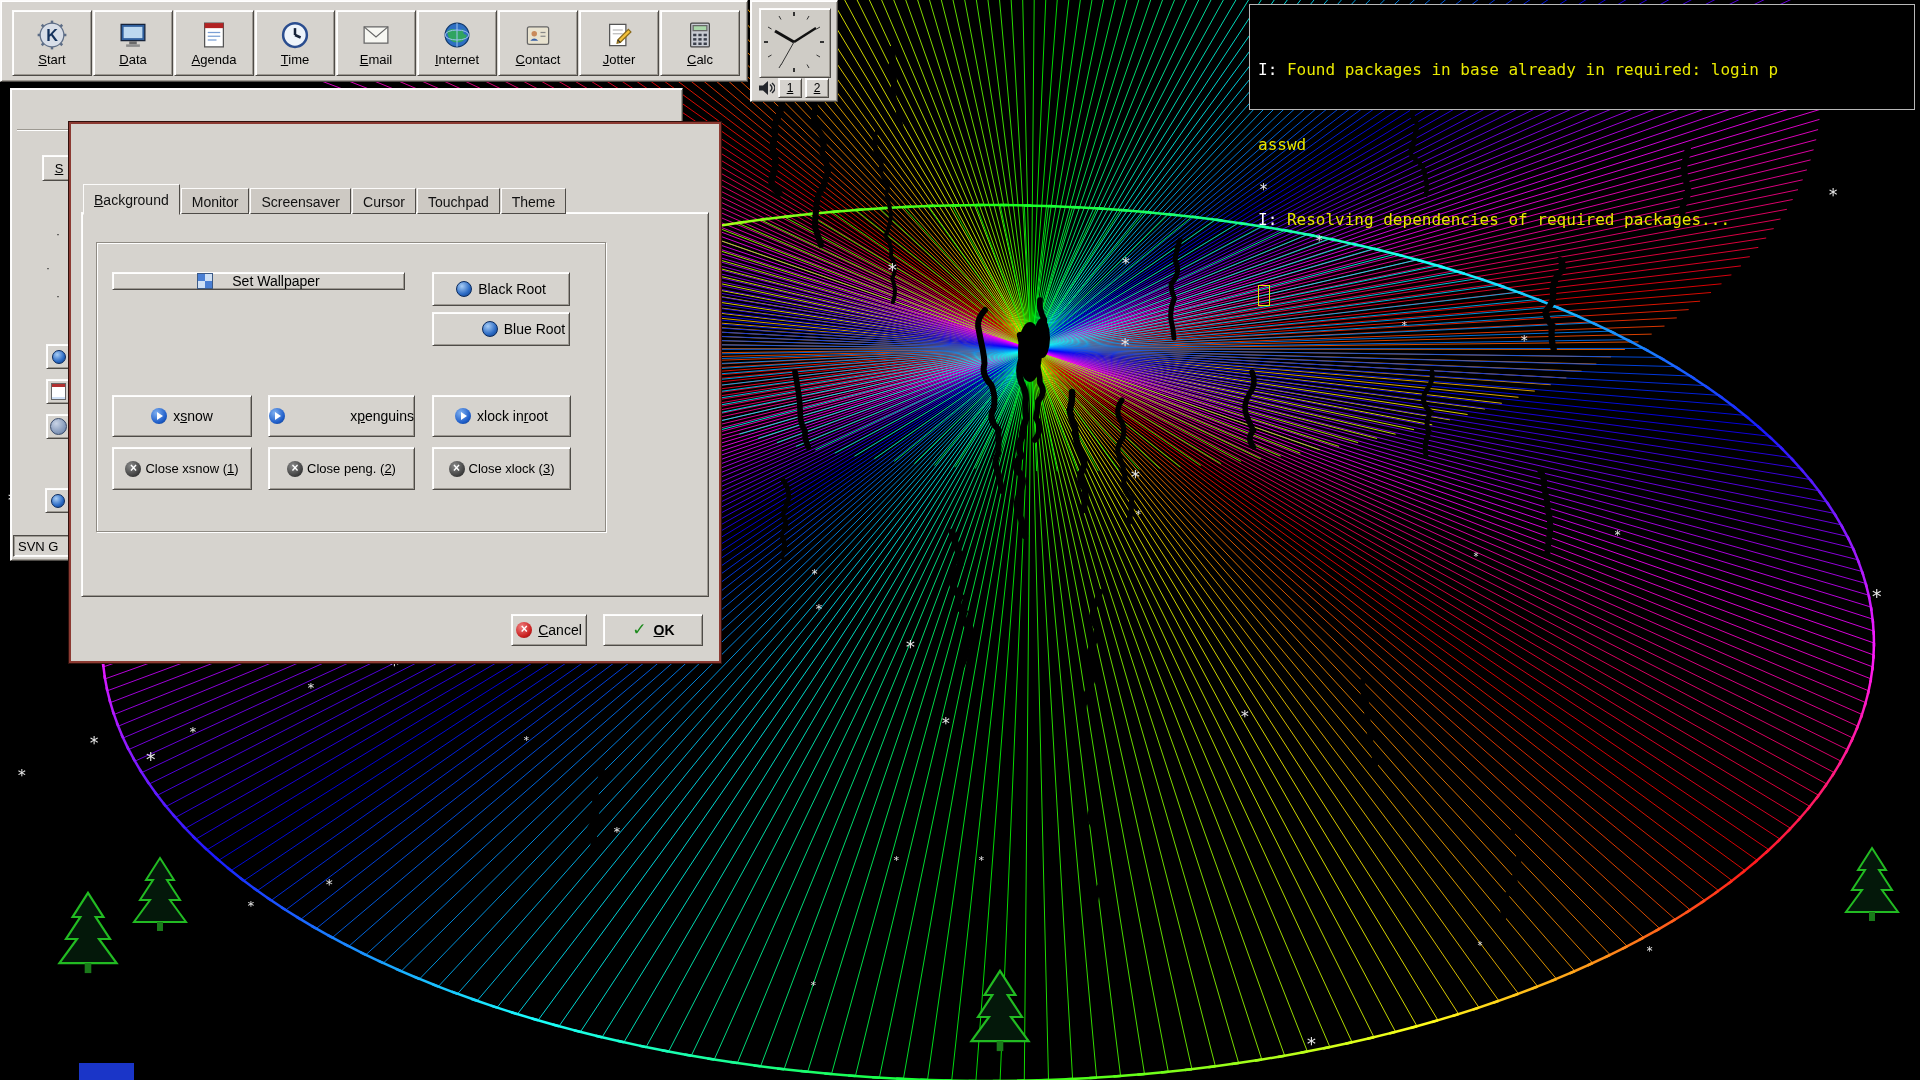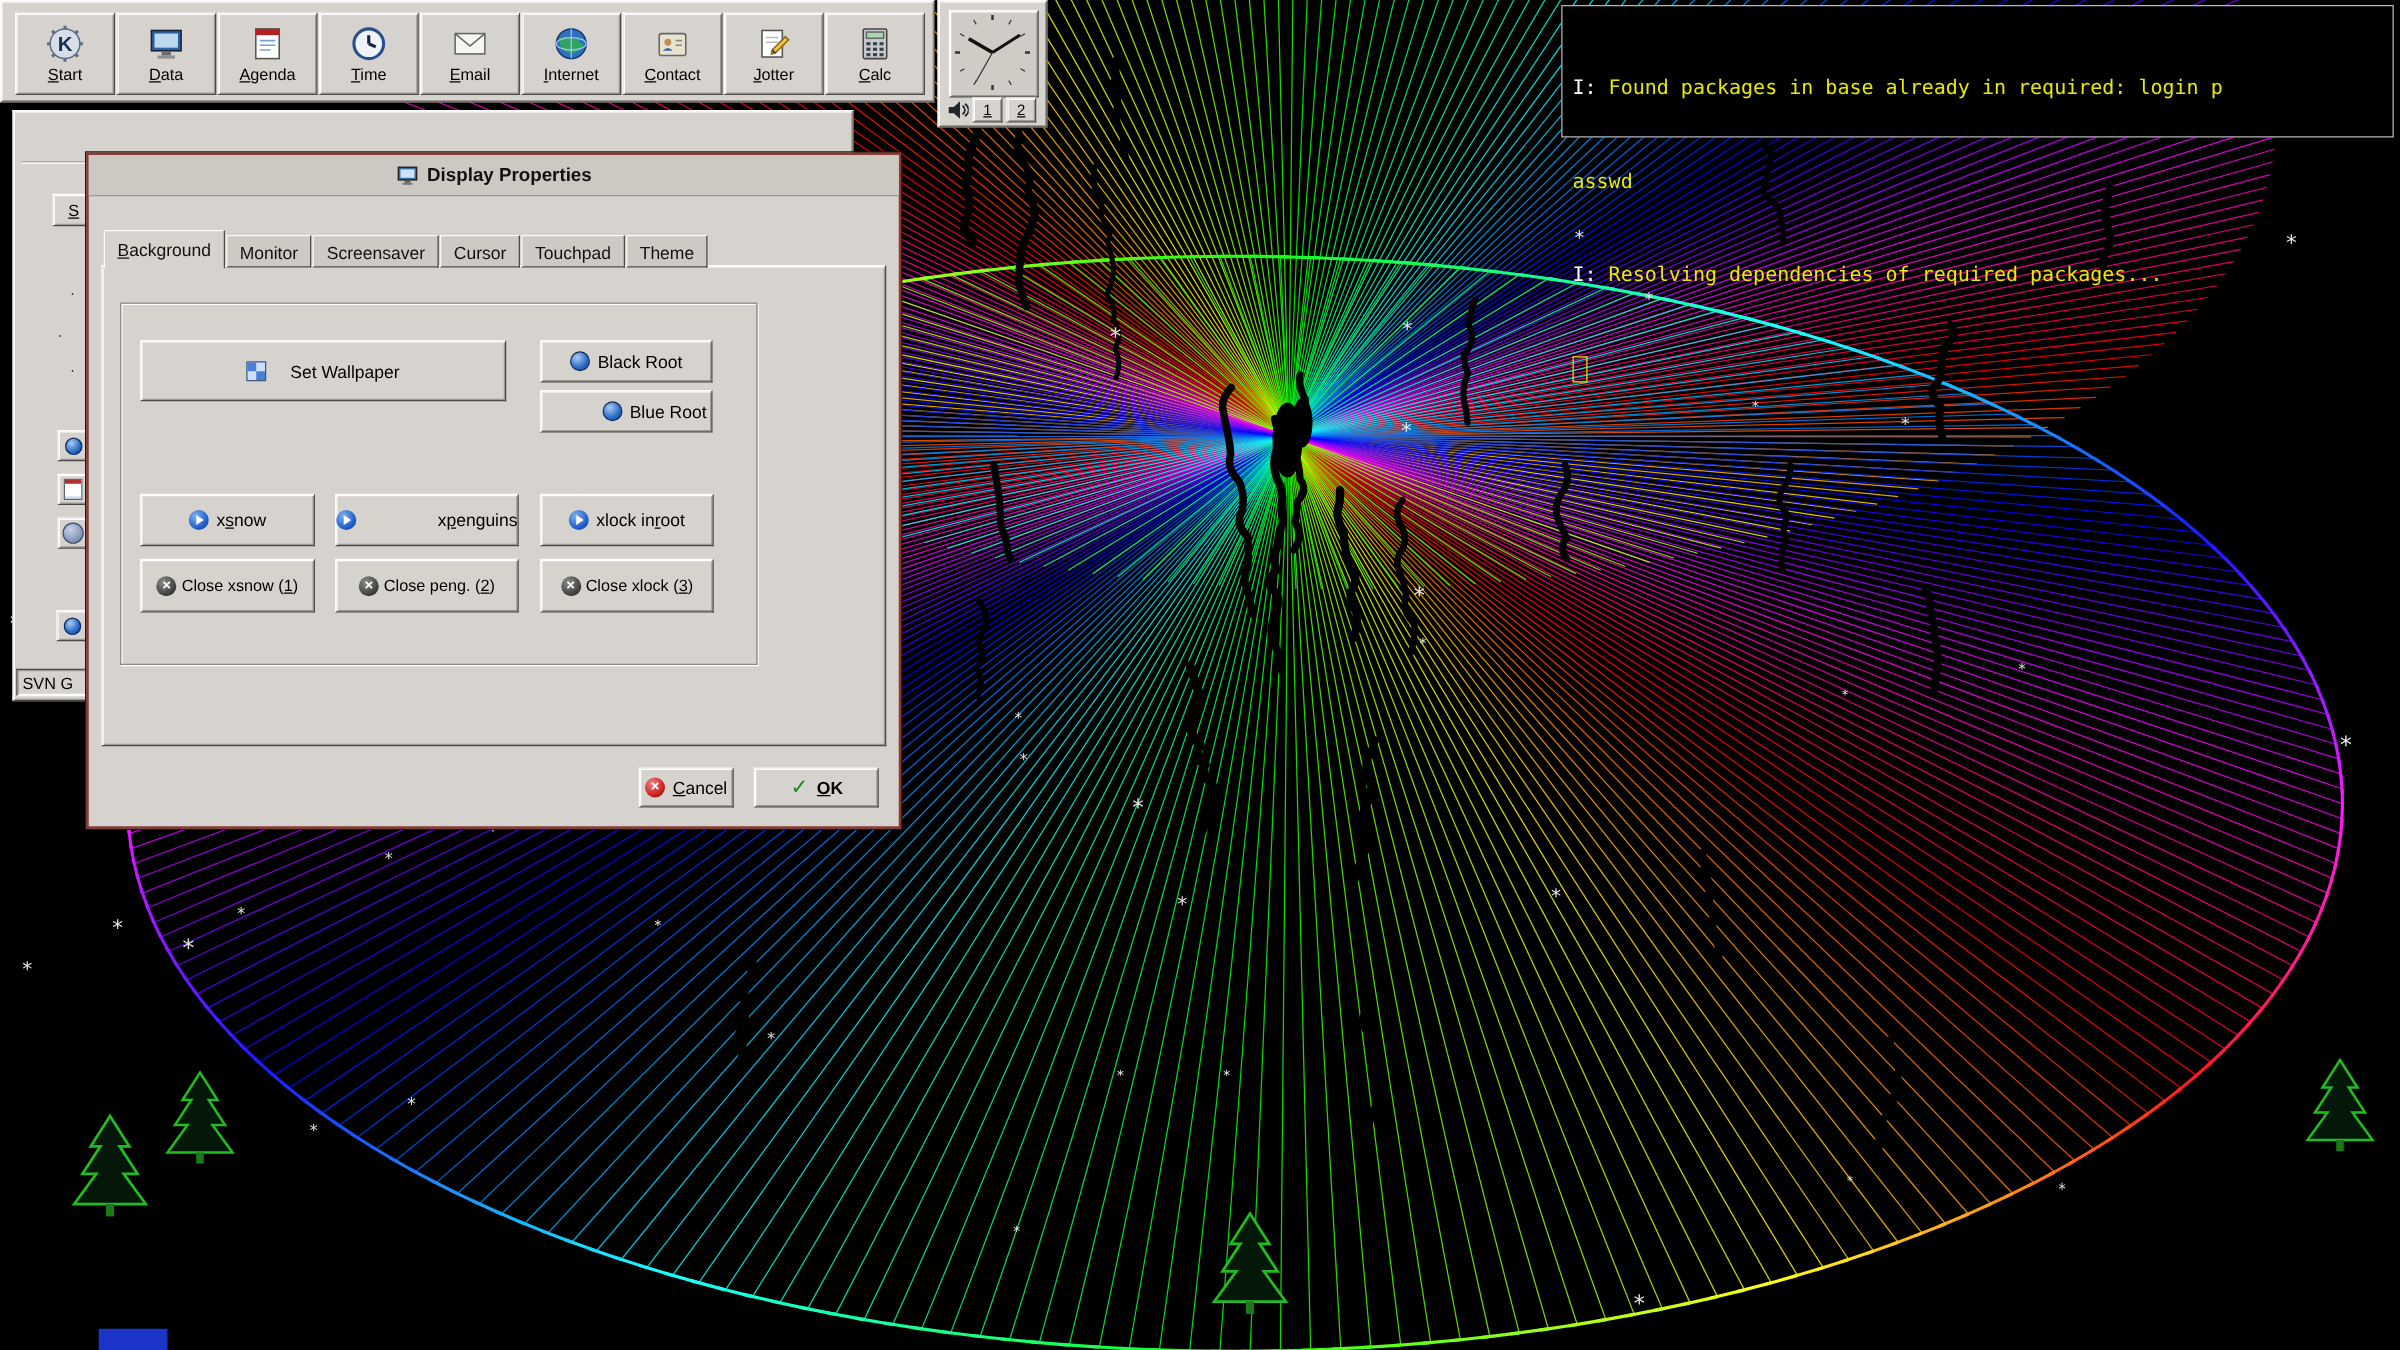--- a/index.html
+++ b/index.html
@@ -661,43 +661,34 @@
     </button>
     <button class="bgw-ibtn raised" style="left:34px;top:399px;">
       <span class="ic globe-ic" style="width:14px;height:14px;"></span>
     </button>
     <div id="bgw-status" class="sunken">
       <span>SVN G</span>
     </div>
   </div>
 
   <div id="dialog">
-    <div id="dlg-title">
-      <svg viewBox="0 0 16 16" width="18" height="18">
-        <rect x="1.5" y="2.5" width="13" height="9" fill="#3a6ea5" stroke="#222"></rect>
-        <rect x="3" y="4" width="10" height="6" fill="#cde2f7"></rect>
-        <rect x="6" y="12" width="4" height="1.5" fill="#555"></rect>
-        <rect x="4.5" y="13.5" width="7" height="1.5" fill="#777"></rect>
-      </svg>
-      <span>Display Properties</span>
-    </div>
 
     <div id="dlg-tabs">
       <div class="tab active"><span></span><span class="mn">B</span><span>ackground</span></div>
       <div class="tab"><span>Monitor</span><span class="mn"></span><span></span></div>
       <div class="tab"><span>Screensaver</span><span class="mn"></span><span></span></div>
       <div class="tab"><span>Cursor</span><span class="mn"></span><span></span></div>
       <div class="tab"><span>Touchpad</span><span class="mn"></span><span></span></div>
       <div class="tab"><span>Theme</span><span class="mn"></span><span></span></div>
     </div>
 
     <div id="tab-frame" class="raised chrome"></div>
     <div id="group-frame" class="etched"></div>
 
-    <button class="dbtn raised" style="left:41px;top:148px;width:293px;height:49px;gap:19px;">
+    <button class="dbtn raised" style="left:41px;top:148px;width:293px;height:18px;gap:19px;">
       <span class="ic grid-ic"></span>
       <span><span>Set Wallpaper</span><span class="mn"></span><span></span></span>
     </button>
     <button class="dbtn raised" style="left:361px;top:148px;width:138px;height:34px;">
       <span class="ic globe-ic"></span>
       <span><span>Black Root</span><span class="mn"></span><span></span></span>
     </button>
     <button class="dbtn raised" style="left:361px;top:188px;width:138px;height:34px;padding-left:45px;">
       <span class="ic globe-ic"></span>
       <span><span>Blue Root</span><span class="mn"></span><span></span></span>

